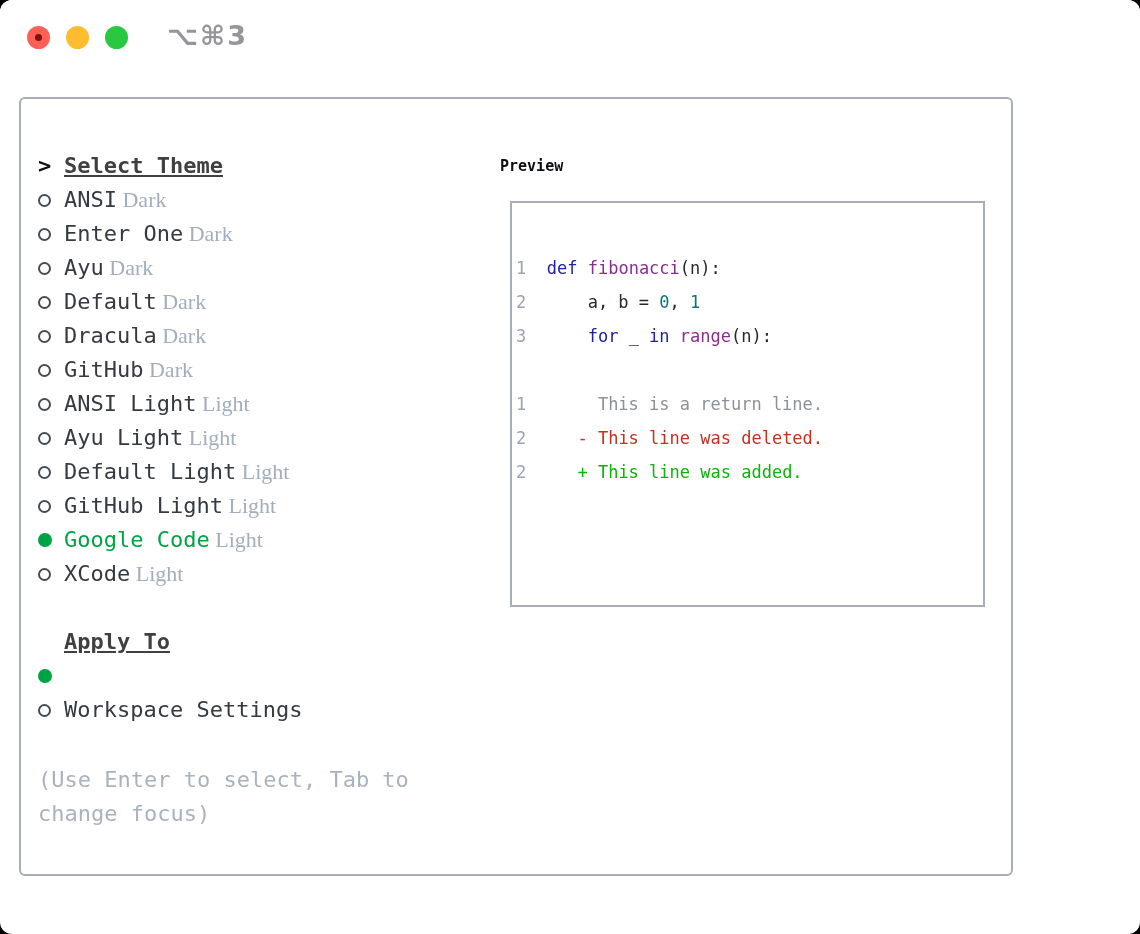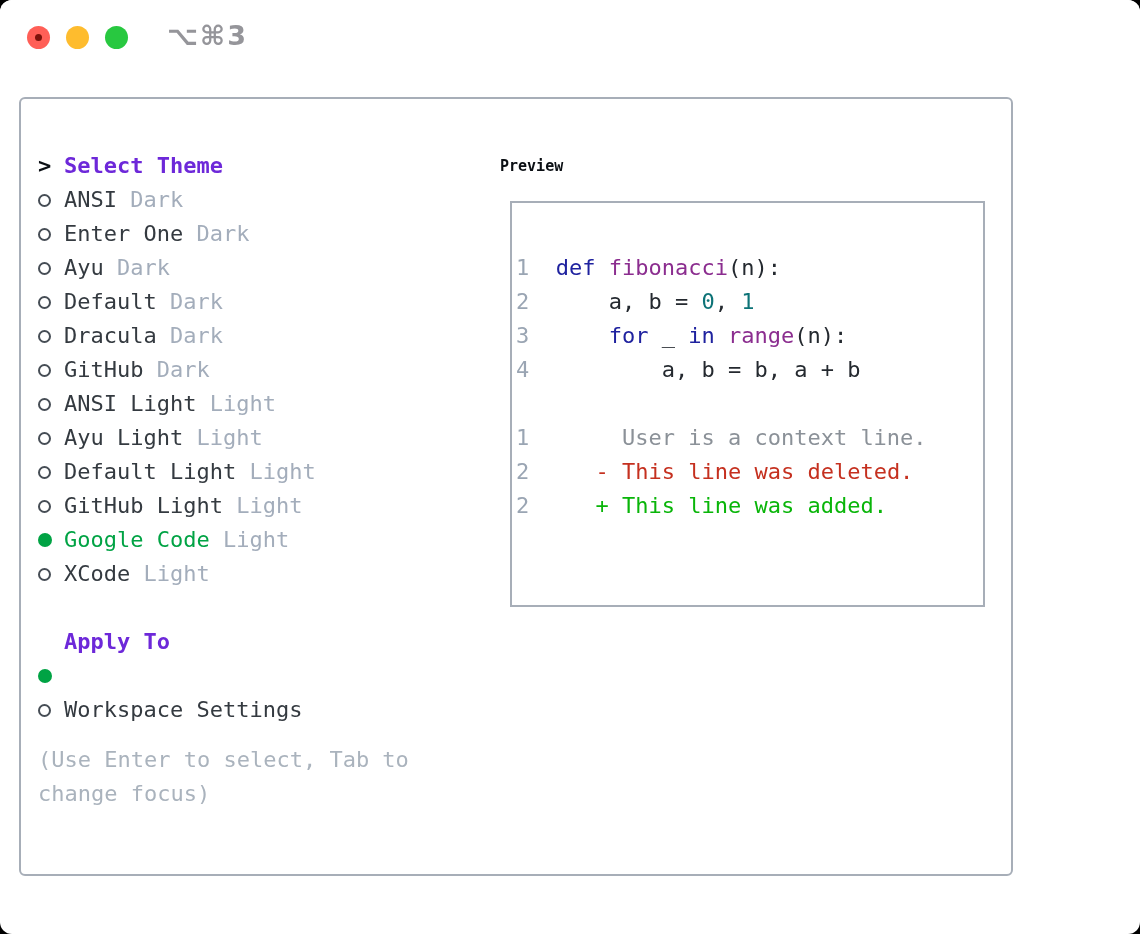--- a/index.html
+++ b/index.html
@@ -37,40 +37,40 @@
     border-radius:6px;background:#fff;
   }
   .row{height:34px;display:flex;align-items:center;white-space:pre;font-size:22px;line-height:34px;}
   .row.blank{height:34px;}
   .left-col{position:absolute;left:17px;top:50px;color:var(--item-text,#343a40);}
   .gutter{display:inline-block;width:26px;flex:0 0 26px;position:relative;height:34px;}
   .cursor-char{position:absolute;left:0;top:0;font-weight:bold;color:#0b0f14;}
   .ring{position:absolute;left:0;top:10.5px;width:13px;height:13px;box-sizing:border-box;
         border:2px solid #464d55;border-radius:50%;}
   .ring.filled{border:none;background:var(--accent-green,#00a344);width:14px;height:14px;top:10px;}
-  .hdr{font-weight:bold;color:#6d28d9;}
+  .hdr{font-weight:bold;color:#404040;text-decoration:underline;}
   .item-name{color:var(--item-text,#343a40);}
   .item-name.selected{color:var(--accent-green,#00a344);}
-  .item-variant{color:var(--variant-label,#a3adbb);}
+  .item-variant{color:var(--variant-label,#a3adbb);font-family:Liberation Serif, serif;}
   .help{
-    margin-top:16px;width:420px;
+    margin-top:36px;width:420px;
     font-size:22px;line-height:34px;
     color:var(--help-text,#aab3bd);
     white-space:normal;
   }
   
   .preview-title{position:absolute;left:479px;top:50px;height:34px;line-height:34px;
     font-size:15px;font-weight:bold;color:#0b0f14;}
   .pbox{
     position:absolute;left:489px;top:102px;width:475px;height:406px;
     box-sizing:border-box;border:2px solid var(--panel-border,#a7aeb8);
     background:#fff;overflow:hidden;
   }
   .pbox-inner{padding:48px 0 0 4px;}
-  .pline{height:34px;line-height:34px;font-size:22px;white-space:pre;}
+  .pline{height:34px;line-height:34px;font-size:17px;white-space:pre;}
   .lnum{color:var(--line-number,#9aa5b3);}
   .seg-plain{color:var(--code-plain,#24292f);}
   .seg-keyword{color:var(--keyword,#1f229f);}
   .seg-function{color:var(--function,#8b2d8f);}
   .seg-number{color:var(--number-literal,#0d7377);}
   .seg-context{color:var(--diff-context,#8b9198);}
   .seg-deleted{color:var(--diff-deleted,#c5301f);margin-top:10px;}
   .seg-added{color:var(--diff-added,#09b509);}
 </style>
 </head>
@@ -120,21 +120,20 @@
 
       <div class="help">(Use Enter to select, Tab to change focus)</div>
     </div>
 
     <div class="preview-title">Preview</div>
     <div class="pbox">
       <div class="pbox-inner" id="preview-lines">
           <div class="pline"><span class="lnum">1</span><span class="seg-plain">  </span><span class="seg-keyword">def</span><span class="seg-plain"> </span><span class="seg-function">fibonacci</span><span class="seg-plain">(n):</span></div>
           <div class="pline"><span class="lnum">2</span><span class="seg-plain">      a, b = </span><span class="seg-number">0</span><span class="seg-plain">, </span><span class="seg-number">1</span></div>
           <div class="pline"><span class="lnum">3</span><span class="seg-plain">      </span><span class="seg-keyword">for</span><span class="seg-plain"> _ </span><span class="seg-keyword">in</span><span class="seg-plain"> </span><span class="seg-function">range</span><span class="seg-plain">(n):</span></div>
-          <div class="pline"><span class="lnum">4</span><span class="seg-plain">          a, b = b, a + b</span></div>
           <div class="pline"><span class="lnum"></span></div>
-          <div class="pline"><span class="lnum">1</span><span class="seg-context">       User is a context line.</span></div>
+          <div class="pline"><span class="lnum">1</span><span class="seg-context">       This is a return line.</span></div>
           <div class="pline"><span class="lnum">2</span><span class="seg-plain">     </span><span class="seg-deleted">- This line was deleted.</span></div>
           <div class="pline"><span class="lnum">2</span><span class="seg-plain">     </span><span class="seg-added">+ This line was added.</span></div>
         </div>
     </div>
   </div>
 </div>
 
 </body></html>

